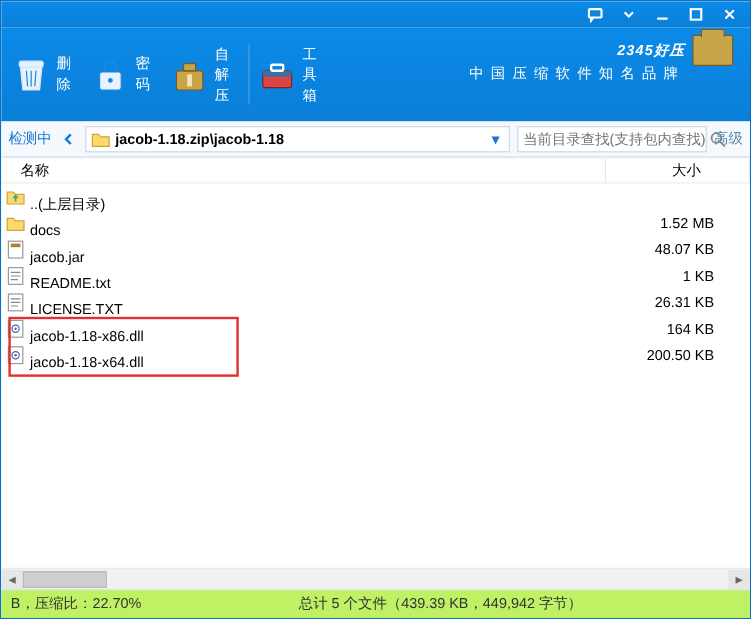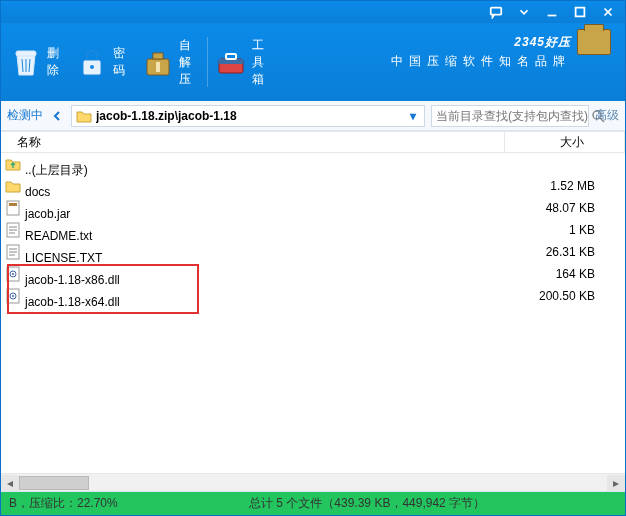--- a/index.html
+++ b/index.html
@@ -51,21 +51,21 @@
 .row .sz { width: 120px; text-align: right; padding-right: 30px; }
 .hl { position:absolute; border:2px solid #e03030; left:6px; width:192px; top:111px; height:50px; pointer-events:none; }
 
 
 .hscroll { height: 18px; background:#f1f1f1; display:flex; align-items:center; border-top:1px solid #e6e6e6; }
 .hscroll .arrow { width:18px; height:16px; background:#e6e6e6; display:flex; align-items:center; justify-content:center; color:#666; }
 .hscroll .track { flex:1; height:16px; position:relative; }
 .hscroll .thumb { position:absolute; left:0; width:70px; height:14px; top:1px; background:#cfcfcf; border:1px solid #b8b8b8; }
 
 
-.statusbar { height: 24px; background:#22c55e; border-top:1px solid #d6e6f5; display:flex; align-items:center; padding:0 8px; color:#333; }
+.statusbar { height: 24px; background:#bef264; border-top:1px solid #d6e6f5; display:flex; align-items:center; padding:0 8px; color:#333; }
 .statusbar .left { flex:0 0 240px; }
 .statusbar .mid { flex:1; text-align:left; }
 
 
 svg { display:block; }
 </style>
 </head>
 <body>
 
 <div class="titlebar">

